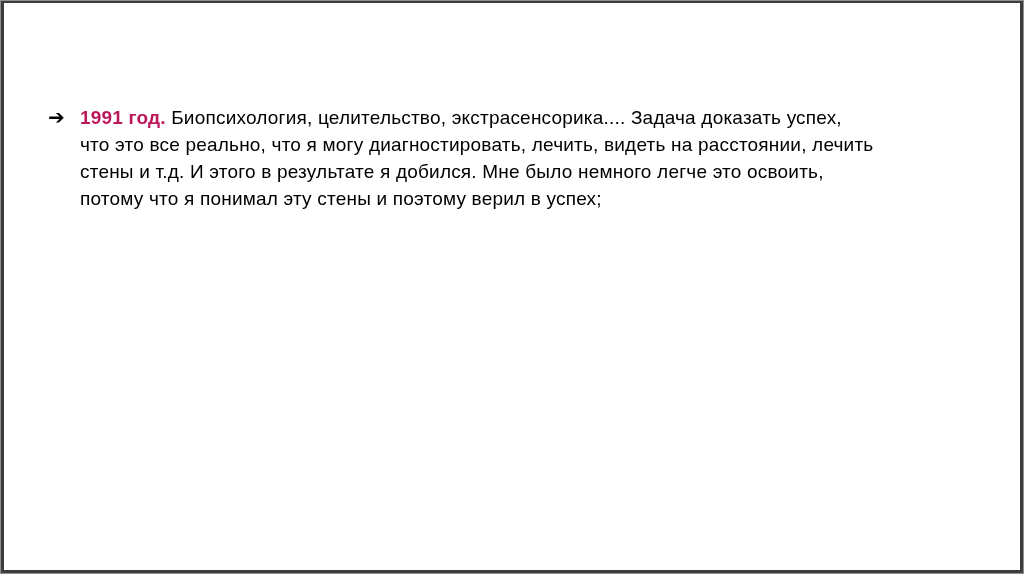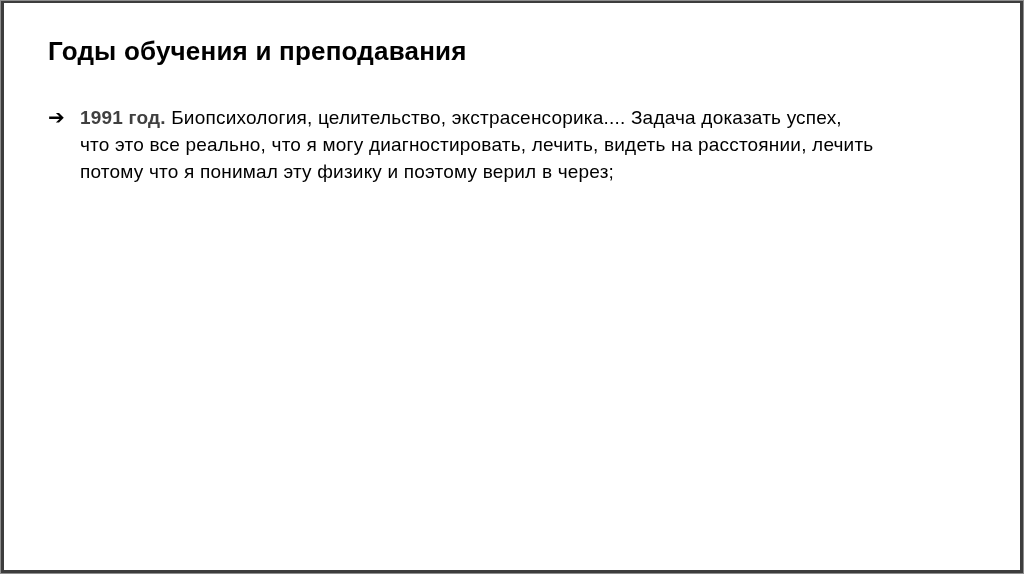--- a/index.html
+++ b/index.html
@@ -59,35 +59,35 @@
     margin-left: 32px;
     font-size: 19px;
     line-height: 27px;
     color: #000000;
     letter-spacing: 0.2px;
   }
   .bullet-text .line {
     white-space: nowrap;
   }
   .year {
-    color: #404040;
+    color: #be185d;
     font-weight: bold;
   }
 </style>
 </head>
 <body>
 
 <div class="viewport">
   <div class="slide">
 
-    <h1 class="slide-title">Годы обучения и преподавания</h1>
 
     <div class="bullet-row">
       <span class="bullet-marker">➔</span>
       <div class="bullet-text">
         <div class="line"><span class="year">1991 год.</span> <span>Биопсихология, целительство, экстрасенсорика.... Задача доказать успех,</span></div>
         <div class="line">что это все реально, что я могу диагностировать, лечить, видеть на расстоянии, лечить</div>
-        <div class="line">потому что я понимал эту физику и поэтому верил в через;</div>
+        <div class="line">стены и т.д. И этого в результате я добился. Мне было немного легче это освоить,</div>
+        <div class="line">потому что я понимал эту стены и поэтому верил в успех;</div>
       </div>
     </div>
 
   </div>
 </div>
 
 </body></html>

